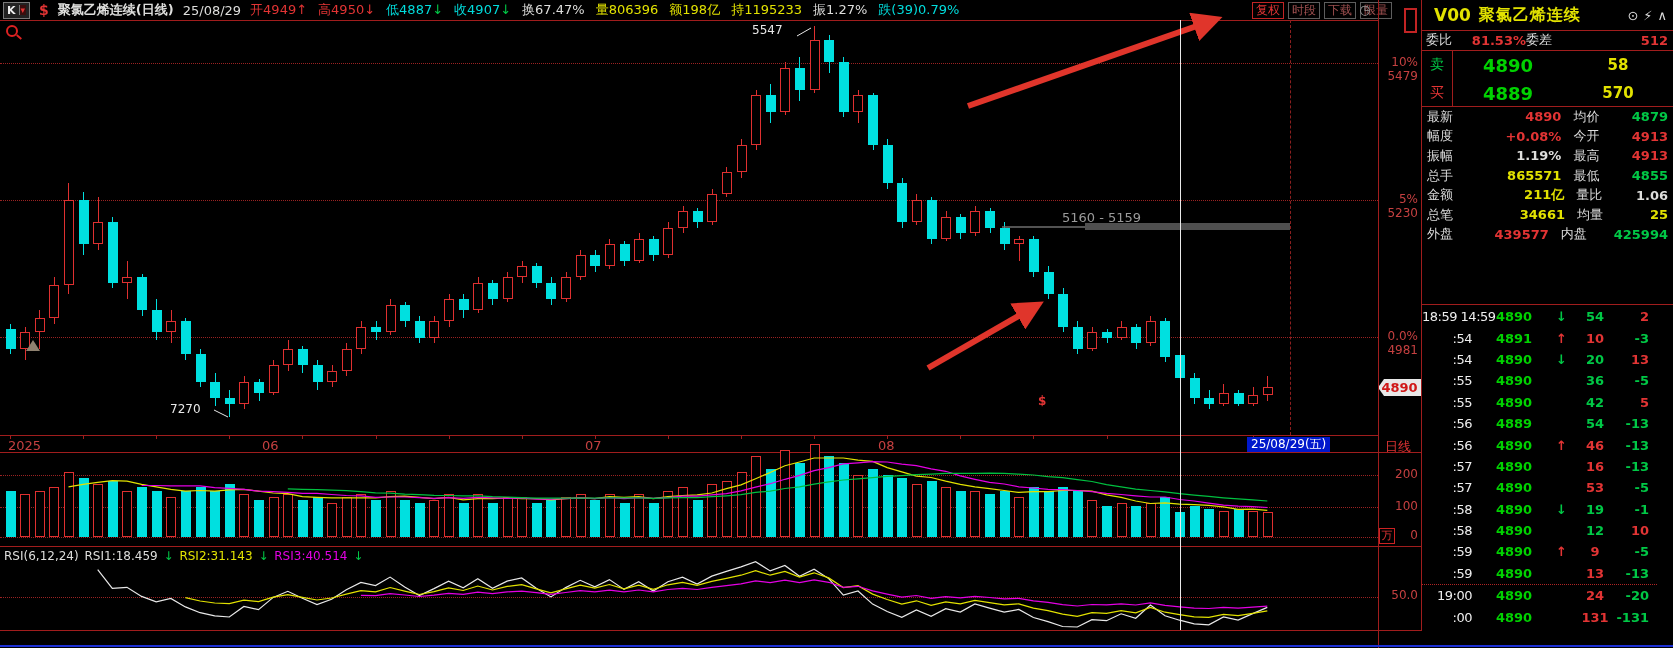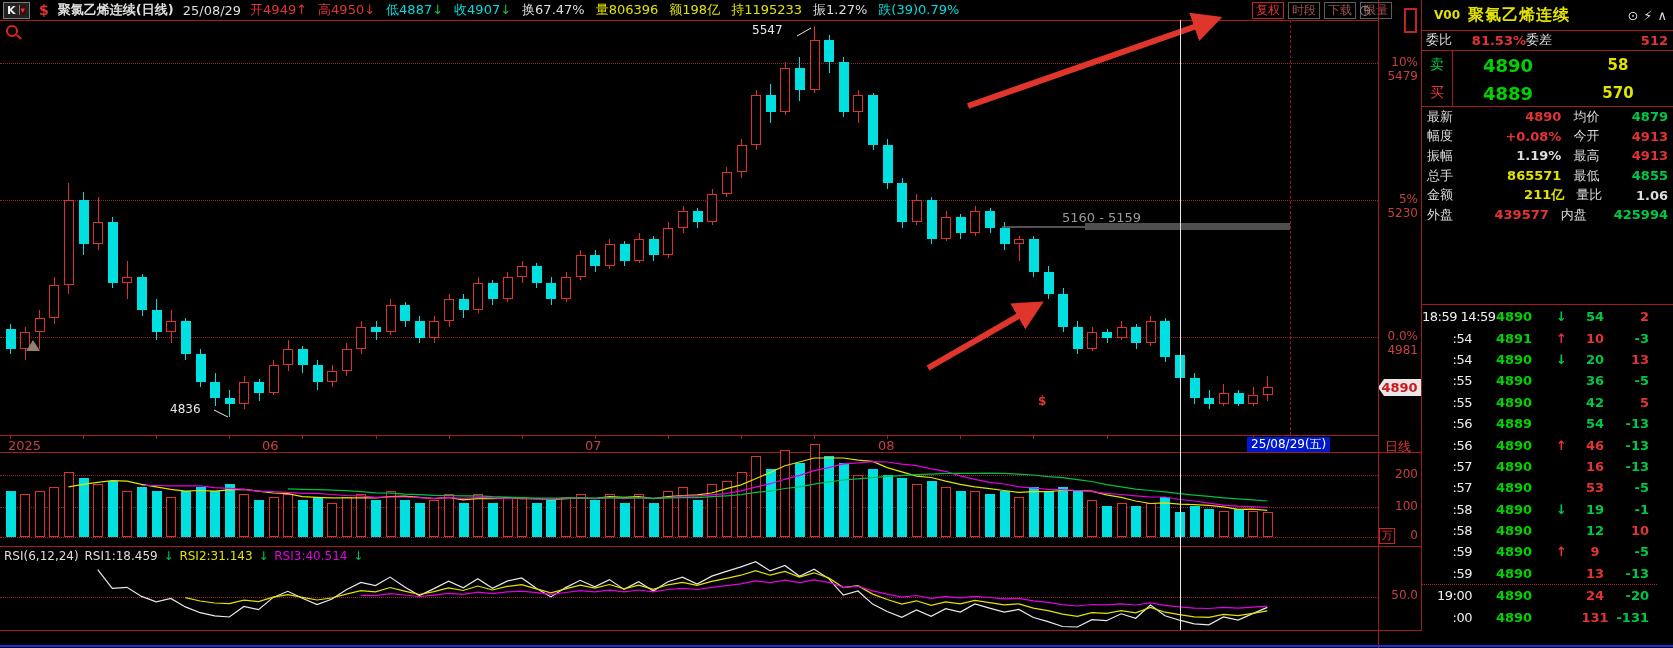--- a/index.html
+++ b/index.html
@@ -40,21 +40,21 @@
   #rng-ann{position:absolute;left:1062px;top:210px;color:#9a9a9a;font-size:13px;}
   #axmark{position:absolute;left:1038px;top:394px;color:#e23434;font-size:12px;font-weight:bold;}
   #tri{position:absolute;left:26px;top:340px;width:0;height:0;border-left:7px solid transparent;border-right:7px solid transparent;border-bottom:11px solid #8f8270;}
   #ptag{position:absolute;left:1378px;top:379px;width:43px;height:17px;background:#e8e8e8;color:#d01818;font-weight:bold;font-size:13px;line-height:17px;text-align:center;clip-path:polygon(0 50%,14% 0,100% 0,100% 100%,14% 100%);}
   #redbox-icon{position:absolute;left:1404px;top:8px;width:9px;height:21px;border:2px solid #c22424;}
   #crosshair{position:absolute;left:1180px;top:20px;width:1px;height:610px;background:#e9e9e9;}
   
   #panel{position:absolute;left:1422px;top:0;width:251px;height:648px;background:#000;}
   #panel .sepl{position:absolute;left:0;width:251px;height:0;border-top:1px solid #a01d1d;}
   #phead{position:absolute;left:0;top:0;width:251px;height:30px;display:flex;align-items:center;gap:8px;padding-left:12px;box-sizing:border-box;}
-  #phead .code{color:#e2e200;font-size:12px;font-weight:bold;}
+  #phead .code{color:#e2e200;font-size:17px;font-weight:bold;}
   #phead .name{color:#e2e200;font-size:16px;font-weight:bold;letter-spacing:1px;}
   #phead .hicons{margin-left:auto;margin-right:6px;display:flex;gap:5px;color:#ddd;font-size:13px;}
   #wbrow{position:absolute;left:0;top:30px;width:251px;height:20px;display:flex;align-items:center;font-size:13px;}
   #wbrow .lab{color:#ddd;margin-left:4px;}
   #wbrow .v1{width:74px;text-align:right;font-weight:bold;}
   #wbrow .v2{flex:1;text-align:right;margin-right:5px;font-weight:bold;}
   .sbrow{position:absolute;left:0;width:251px;height:28px;display:flex;align-items:center;}
   .sbrow .tag{width:30px;text-align:center;font-size:14px;border-right:1px solid #a01d1d;align-self:stretch;display:flex;align-items:center;justify-content:center;}
   .sbrow .pr{width:110px;text-align:center;font-size:18px;font-weight:bold;color:#00d200;}
   .sbrow .qt{flex:1;text-align:center;font-size:15px;font-weight:bold;color:#e2e200;}
@@ -318,21 +318,21 @@
       <div class="axlab" style="left: 8px; top: 438px;">2025</div>
       <div class="axlab" style="left: 262px; top: 438px;">06</div>
       <div class="axlab" style="left: 585px; top: 438px;">07</div>
       <div class="axlab" style="left: 878px; top: 438px;">08</div>
     </div>
   <div id="datebox">25/08/29(五)</div>
   <div id="periodlab">日线</div>
   <div class="hline" style="left:0;top:452px;width:1422px;"></div>
 
   <div id="hi-ann">5547</div>
-  <div id="lo-ann">4836</div>
+  <div id="lo-ann">7270</div>
   <div id="rng-ann">5160 - 5159</div>
   <div id="axmark">$</div>
   <div id="tri"></div>
   <div id="ptag">4890</div>
 
   <div class="hline dot" style="left:0;top:475px;width:1378px;"></div>
   <div class="hline dot" style="left:0;top:507px;width:1378px;"></div>
   <div class="hline dot" style="left:0;top:537px;width:1378px;"></div>
   <div id="volbars">
       <div class="abs" style="left: 5.5px; top: 490.5px; width: 10px; height: 46.5px; background: rgb(0, 224, 224);"></div>
@@ -528,20 +528,26 @@
           <span class="lb">最低</span>
           <span class="v vb" style="color:#00c846">4855</span>
         </div>
         <div class="qrow">
           <span class="l">金额</span>
           <span class="v va" style="color:#e2e200">211亿</span>
           <span class="lb">量比</span>
           <span class="v vb" style="color:#dededc">1.06</span>
         </div>
         <div class="qrow">
+          <span class="l">总笔</span>
+          <span class="v va" style="color:#e2e200">34661</span>
+          <span class="lb">均量</span>
+          <span class="v vb" style="color:#e2e200">25</span>
+        </div>
+        <div class="qrow">
           <span class="l">外盘</span>
           <span class="v va" style="color:#e23434">439577</span>
           <span class="lb">内盘</span>
           <span class="v vb" style="color:#00c846">425994</span>
         </div>
       </div>
     <div class="sepl" style="top:304px;"></div>
     <div id="ticks">
         <div class="trow">
           <span class="tt">18:59 14:59</span>

